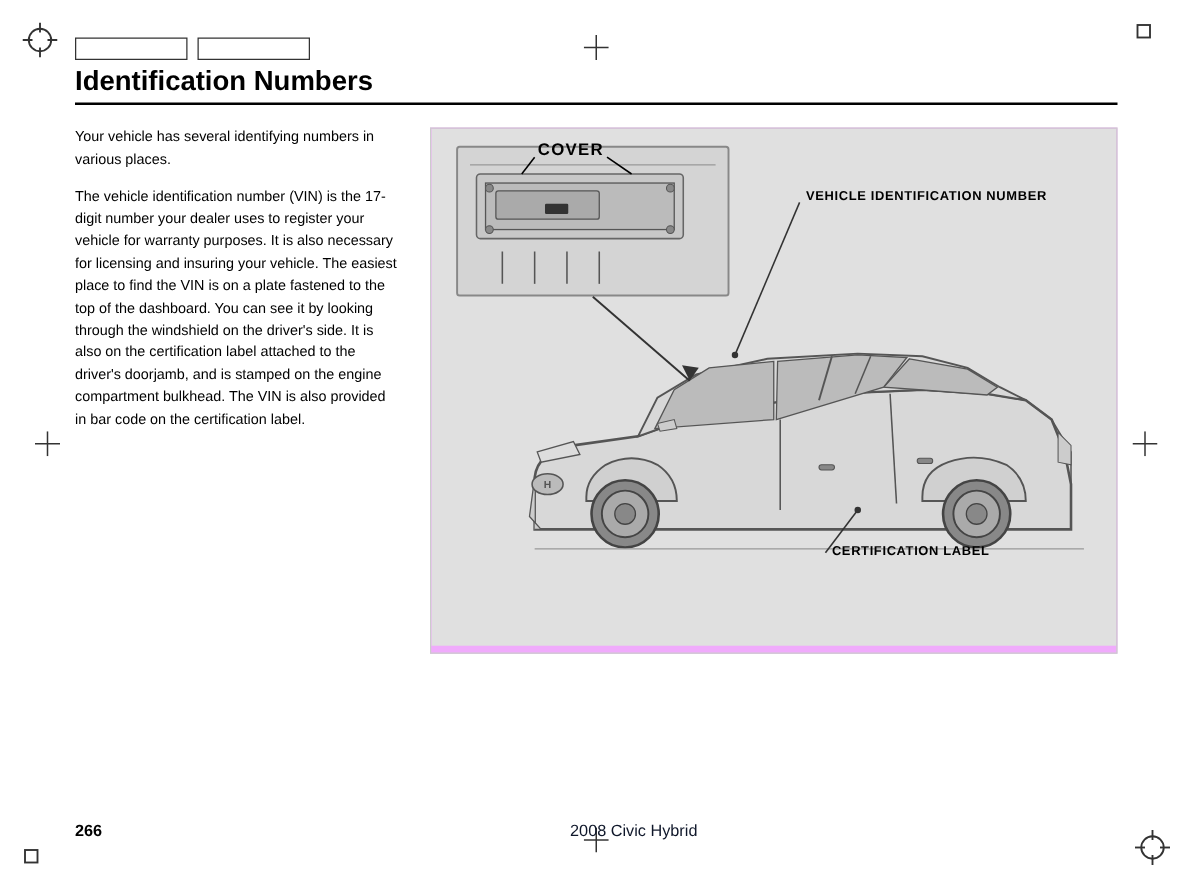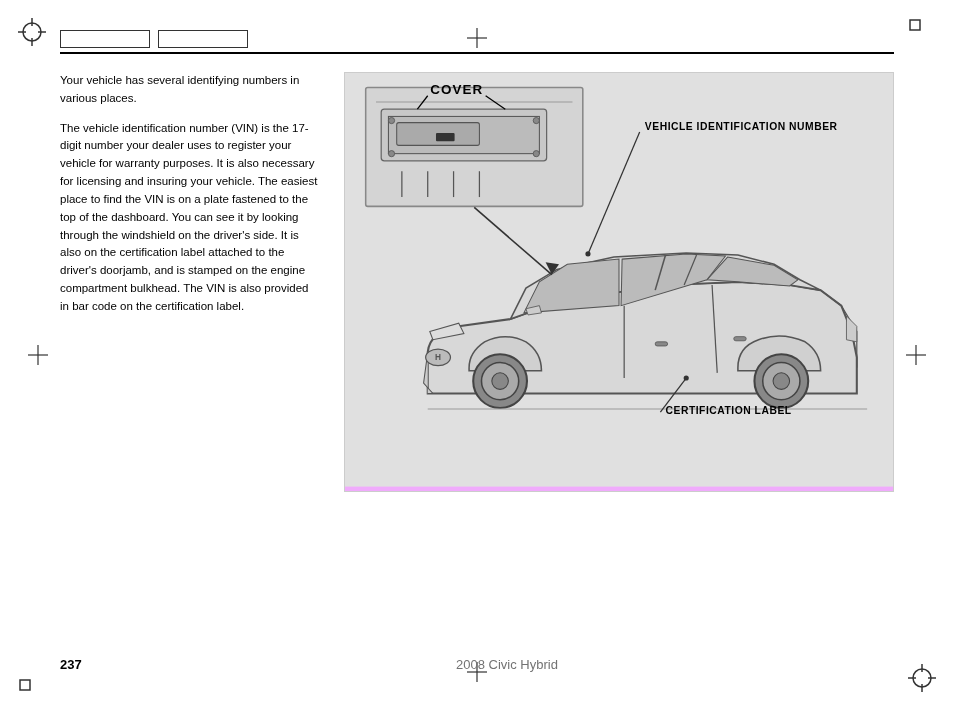--- a/index.html
+++ b/index.html
@@ -126,21 +126,21 @@
       font-size: 13px;
       font-weight: bold;
       font-family: Arial, sans-serif;
       color: #000;
       min-width: 40px;
     }
 
     .footer-title {
       font-size: 13px;
       font-family: Arial, sans-serif;
-      color: #737373;
+      color: #0f172a;
       flex: 1;
       text-align: center;
     }
   </style>
 </head>
 <body>
 
 <div class="page">
 
   <div class="corner-mark tl">
@@ -195,20 +195,21 @@
       <line x1="10" y1="0" x2="10" y2="20" stroke="#333" stroke-width="1.2"></line>
       <line x1="0" y1="10" x2="20" y2="10" stroke="#333" stroke-width="1.2"></line>
     </svg>
   </div>
 
   <div class="header-tabs">
     <div class="tab-rect"></div>
     <div class="tab-rect"></div>
   </div>
 
+  <div class="page-title">Identification Numbers</div>
   <div class="title-rule"></div>
 
   <div class="main-content">
 
     <div class="text-column">
       <p>Your vehicle has several identifying numbers in various places.</p>
       <p>The vehicle identification number (VIN) is the 17-digit number your dealer uses to register your vehicle for warranty purposes. It is also necessary for licensing and insuring your vehicle. The easiest place to find the VIN is on a plate fastened to the top of the dashboard. You can see it by looking through the windshield on the driver's side. It is also on the certification label attached to the driver's doorjamb, and is stamped on the engine compartment bulkhead. The VIN is also provided in bar code on the certification label.</p>
     </div>
 
     <div class="diagram-area">
@@ -303,17 +304,17 @@
 
         <line x1="305" y1="328" x2="330" y2="295" stroke="#333" stroke-width="1.2"></line>
         <circle cx="330" cy="295" r="2.5" fill="#333"></circle>
 
       </svg>
     </div>
 
   </div>
 
   <div class="footer">
-    <span class="page-number">237</span>
+    <span class="page-number">266</span>
     <span class="footer-title">2008  Civic  Hybrid</span>
   </div>
 
 </div>
 
 </body></html>

